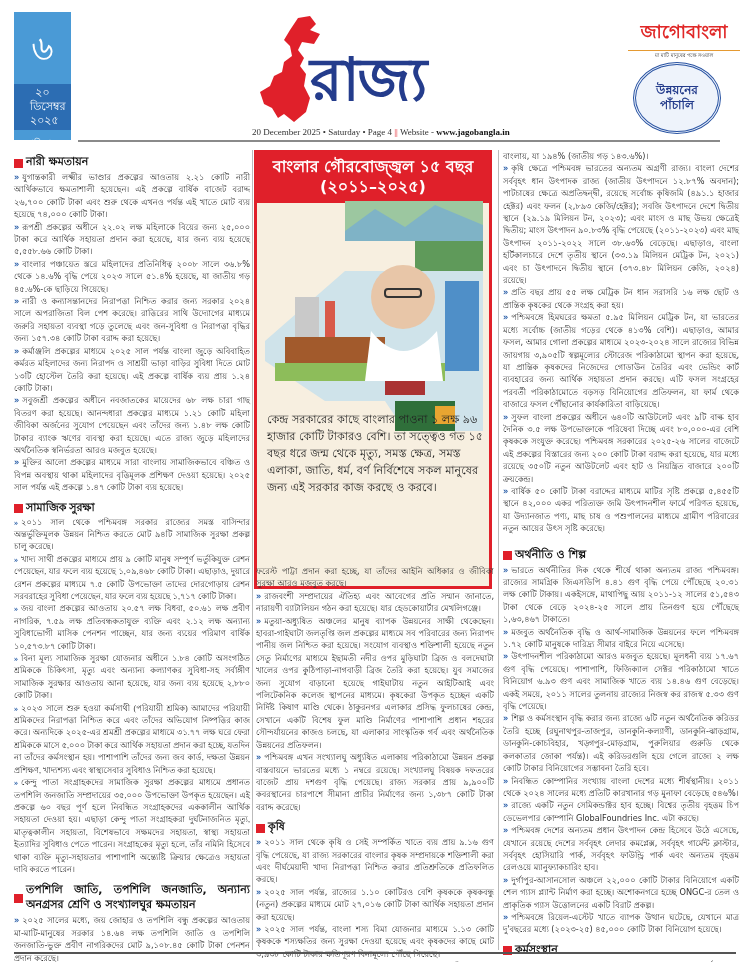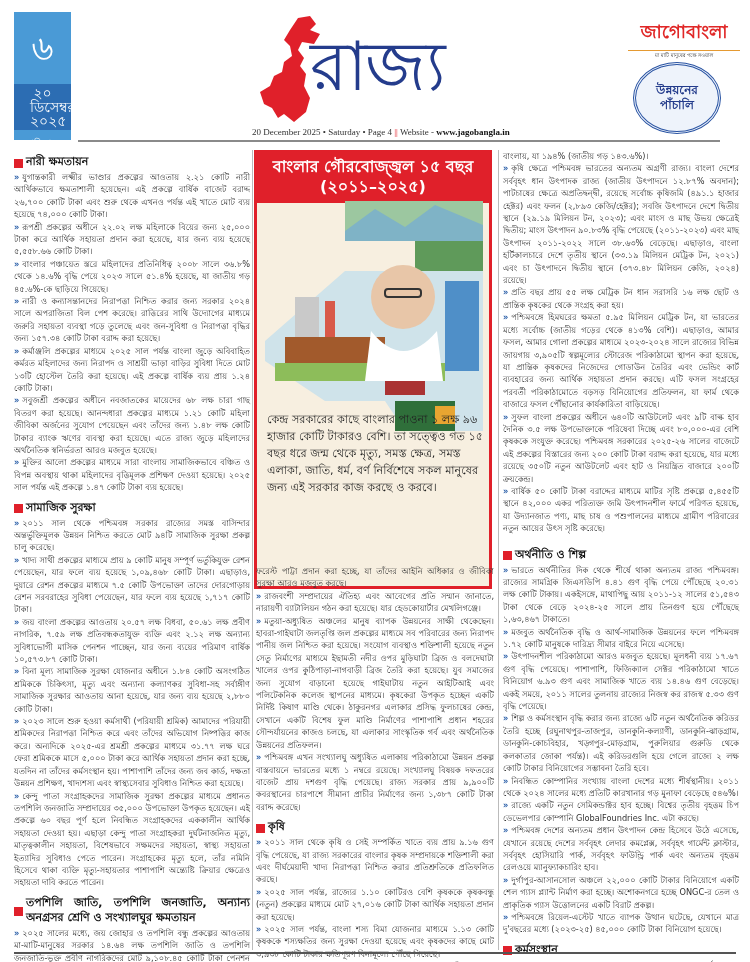--- a/index.html
+++ b/index.html
@@ -1,23 +1,23 @@
 <!DOCTYPE html>
 <html><head>
 <meta charset="utf-8">
 <style>
 *{box-sizing:border-box;margin:0;padding:0}
 html,body{width:750px;height:962px;background:#fff;overflow:hidden}
 body{font-family:"DejaVu Sans",sans-serif;color:#222;position:relative}
 .date-box{position:absolute;left:14px;top:12px;width:57px;height:128px;background:#4a9ad6;color:#fff;text-align:center}
 .date-box .pg{font-size:34px;line-height:72px;height:72px;font-family:"DejaVu Serif",serif}
-.date-box .dt{background:#2c6db3;font-size:14px;line-height:14px;padding:2px 16px}
+.date-box .dt{background:#2c6db3;font-size:11px;line-height:14px;padding:2px 16px}
 .date-box .day{font-size:10px;line-height:28px}
 .map-logo{position:absolute;left:250px;top:14px;width:90px;height:110px}
-.title-word{position:absolute;left:310px;top:12px;font-size:68px;font-weight:normal;color:#243c8c;font-family:"DejaVu Serif",serif;line-height:110px;letter-spacing:-2px}
+.title-word{position:absolute;left:310px;top:25px;font-size:59px;font-weight:bold;color:#243c8c;font-family:"DejaVu Serif",serif;line-height:110px;letter-spacing:-2px}
 .dateline{position:absolute;left:252px;top:127px;font-family:"Liberation Serif",serif;font-size:9px;color:#333}
 .dateline b{color:#111}
 .rule-top{position:absolute;left:78px;top:140px;width:642px;height:2px;background:#8a8a8a}
 .jb-logo{position:absolute;left:628px;top:18px;width:112px;text-align:center}
 .jb-logo .nm{color:#e02727;font-weight:bold;font-size:18px;font-family:"DejaVu Serif",serif}
 .jb-logo .tag{font-size:5px;color:#333;border-top:1px solid #e59a32;margin-top:1px;padding-top:1px}
 .seal{position:absolute;left:633px;top:62px;width:88px;height:72px;border-radius:50%;border:3px double #2a54a3;background:#eef3fb;display:flex;flex-direction:column;align-items:center;justify-content:center}
 .seal span{font-size:12px;font-weight:bold;color:#243c8c;line-height:15px}
 .col{position:absolute;font-size:8.2px;line-height:12.4px;text-align:justify;color:#333}
 .col p{margin-bottom:0}
@@ -73,21 +73,21 @@
         <span>নারী ক্ষমতায়ন</span>
       </div>
       <p><span class="bullet">»</span>যুগান্তকারী লক্ষ্মীর ভাণ্ডার প্রকল্পের আওতায় ২.২১ কোটি নারী আর্থিকভাবে ক্ষমতাশালী হয়েছেন। এই প্রকল্পে বার্ষিক বাজেট বরাদ্দ ২৬,৭০০ কোটি টাকা এবং শুরু থেকে এখনও পর্যন্ত এই খাতে মোট ব্যয় হয়েছে ৭৪,০০০ কোটি টাকা।</p>
       <p><span class="bullet">»</span>রূপশ্রী প্রকল্পের অধীনে ২২.০২ লক্ষ মহিলাকে বিয়ের জন্য ২৫,০০০ টাকা করে আর্থিক সহায়তা প্রদান করা হয়েছে, যার জন্য ব্যয় হয়েছে ৫,৫৫৮.৬৬ কোটি টাকা।</p>
       <p><span class="bullet">»</span>বাংলার পঞ্চায়েত স্তরে মহিলাদের প্রতিনিধিত্ব ২০০৮ সালে ৩৬.৮% থেকে ১৪.৬% বৃদ্ধি পেয়ে ২০২৩ সালে ৫১.৪% হয়েছে, যা জাতীয় গড় ৪৫.৬%-কে ছাড়িয়ে গিয়েছে।</p>
       <p><span class="bullet">»</span>নারী ও কন্যাসন্তানদের নিরাপত্তা নিশ্চিত করার জন্য সরকার ২০২৪ সালে অপরাজিতা বিল পেশ করেছে। রাত্তিরের সাথি উদ্যোগের মাধ্যমে জরুরি সহায়তা ব্যবস্থা গড়ে তুলেছে এবং জন-সুবিধা ও নিরাপত্তা বৃদ্ধির জন্য ১৫৭.৩৪ কোটি টাকা বরাদ্দ করা হয়েছে।</p>
       <p><span class="bullet">»</span>কর্মাঞ্জলি প্রকল্পের মাধ্যমে ২০২৫ সাল পর্যন্ত বাংলা জুড়ে অবিবাহিত কর্মরত মহিলাদের জন্য নিরাপদ ও সাশ্রয়ী ভাড়া বাড়ির সুবিধা দিতে মোট ১৩টি হোস্টেল তৈরি করা হয়েছে। এই প্রকল্পে বার্ষিক ব্যয় প্রায় ১.২৪ কোটি টাকা।</p>
       <p><span class="bullet">»</span>সবুজশ্রী প্রকল্পের অধীনে নবজাতকের মায়েদের ৬৮ লক্ষ চারা গাছ বিতরণ করা হয়েছে। আনন্দধারা প্রকল্পের মাধ্যমে ১.২১ কোটি মহিলা জীবিকা অর্জনের সুযোগ পেয়েছেন এবং তাঁদের জন্য ১.৪৮ লক্ষ কোটি টাকার ব্যাংক ঋণের ব্যবস্থা করা হয়েছে। এতে রাজ্য জুড়ে মহিলাদের অর্থনৈতিক স্বনির্ভরতা আরও মজবুত হয়েছে।</p>
       <p><span class="bullet">»</span>মুক্তির আলো প্রকল্পের মাধ্যমে সারা বাংলায় সামাজিকভাবে বঞ্চিত ও বিপন্ন অবস্থায় থাকা মহিলাদের বৃত্তিমূলক প্রশিক্ষণ দেওয়া হয়েছে। ২০২৫ সাল পর্যন্ত এই প্রকল্পে ১.৪৭ কোটি টাকা ব্যয় হয়েছে।</p>
     </div>
-    <div style="margin-top: 6px;">
+    <div style="margin-top: 6px; font-family: Liberation Serif, serif;">
       <div class="sec-h">
         <span class="sq"></span>
         <span>সামাজিক সুরক্ষা</span>
       </div>
       <p><span class="bullet">»</span>২০১১ সাল থেকে পশ্চিমবঙ্গ সরকার রাজ্যের সমস্ত বাসিন্দার অন্তর্ভুক্তিমূলক উন্নয়ন নিশ্চিত করতে মোট ৯৪টি সামাজিক সুরক্ষা প্রকল্প চালু করেছে।</p>
       <p><span class="bullet">»</span>খাদ্য সাথী প্রকল্পের মাধ্যমে প্রায় ৯ কোটি মানুষ সম্পূর্ণ ভর্তুকিযুক্ত রেশন পেয়েছেন, যার ফলে ব্যয় হয়েছে ১,০৯,৪৬৮ কোটি টাকা। এছাড়াও, দুয়ারে রেশন প্রকল্পের মাধ্যমে ৭.৫ কোটি উপভোক্তা তাদের দোরগোড়ায় রেশন সরবরাহের সুবিধা পেয়েছেন, যার ফলে ব্যয় হয়েছে ১,৭১৭ কোটি টাকা।</p>
       <p><span class="bullet">»</span>জয় বাংলা প্রকল্পের আওতায় ২০.৫৭ লক্ষ বিধবা, ৫০.৬১ লক্ষ প্রবীণ নাগরিক, ৭.৫৯ লক্ষ প্রতিবন্ধকতাযুক্ত ব্যক্তি এবং ২.১২ লক্ষ অন্যান্য সুবিধাভোগী মাসিক পেনশন পাচ্ছেন, যার জন্য ব্যয়ের পরিমাণ বার্ষিক ১০,৫৭৩.৮৭ কোটি টাকা।</p>
       <p><span class="bullet">»</span>বিনা মূল্য সামাজিক সুরক্ষা যোজনার অধীনে ১.৮৪ কোটি অসংগঠিত শ্রমিককে চিকিৎসা, মৃত্যু এবং অন্যান্য কল্যাণকর সুবিধা-সহ সর্বাঙ্গীণ সামাজিক সুরক্ষার আওতায় আনা হয়েছে, যার জন্য ব্যয় হয়েছে ২,৮৮০ কোটি টাকা।</p>
       <p><span class="bullet">»</span>২০২৩ সালে শুরু হওয়া কর্মসাথী (পরিযায়ী শ্রমিক) আমাদের পরিযায়ী শ্রমিকদের নিরাপত্তা নিশ্চিত করে এবং তাঁদের অভিযোগ নিষ্পত্তির কাজ করে। অন্যদিকে ২০২৫-এর শ্রমশ্রী প্রকল্পের মাধ্যমে ৩১.৭৭ লক্ষ ঘরে ফেরা শ্রমিককে মাসে ৫,০০০ টাকা করে আর্থিক সহায়তা প্রদান করা হচ্ছে, যতদিন না তাঁদের কর্মসংস্থান হয়। পাশাপাশি তাঁদের জন্য জব কার্ড, দক্ষতা উন্নয়ন প্রশিক্ষণ, খাদ্যশস্য এবং স্বাস্থ্যসেবার সুবিধাও নিশ্চিত করা হয়েছে।</p>
       <p><span class="bullet">»</span>কেন্দু পাতা সংগ্রাহকদের সামাজিক সুরক্ষা প্রকল্পের মাধ্যমে প্রধানত তপশিলি জনজাতি সম্প্রদায়ের ৩৫,০০০ উপভোক্তা উপকৃত হয়েছেন। এই প্রকল্পে ৬০ বছর পূর্ণ হলে নিবন্ধিত সংগ্রাহকদের এককালীন আর্থিক সহায়তা দেওয়া হয়। এছাড়া কেন্দু পাতা সংগ্রাহকরা দুর্ঘটনাজনিত মৃত্যু, মাতৃত্বকালীন সহায়তা, বিশেষভাবে সক্ষমদের সহায়তা, স্বাস্থ্য সহায়তা ইত্যাদির সুবিধাও পেতে পারেন। সংগ্রাহকের মৃত্যু হলে, তাঁর নমিনি হিসেবে থাকা ব্যক্তি মৃত্যু-সহায়তার পাশাপাশি অন্ত্যেষ্টি ক্রিয়ার ক্ষেত্রেও সহায়তা দাবি করতে পারেন।</p>

